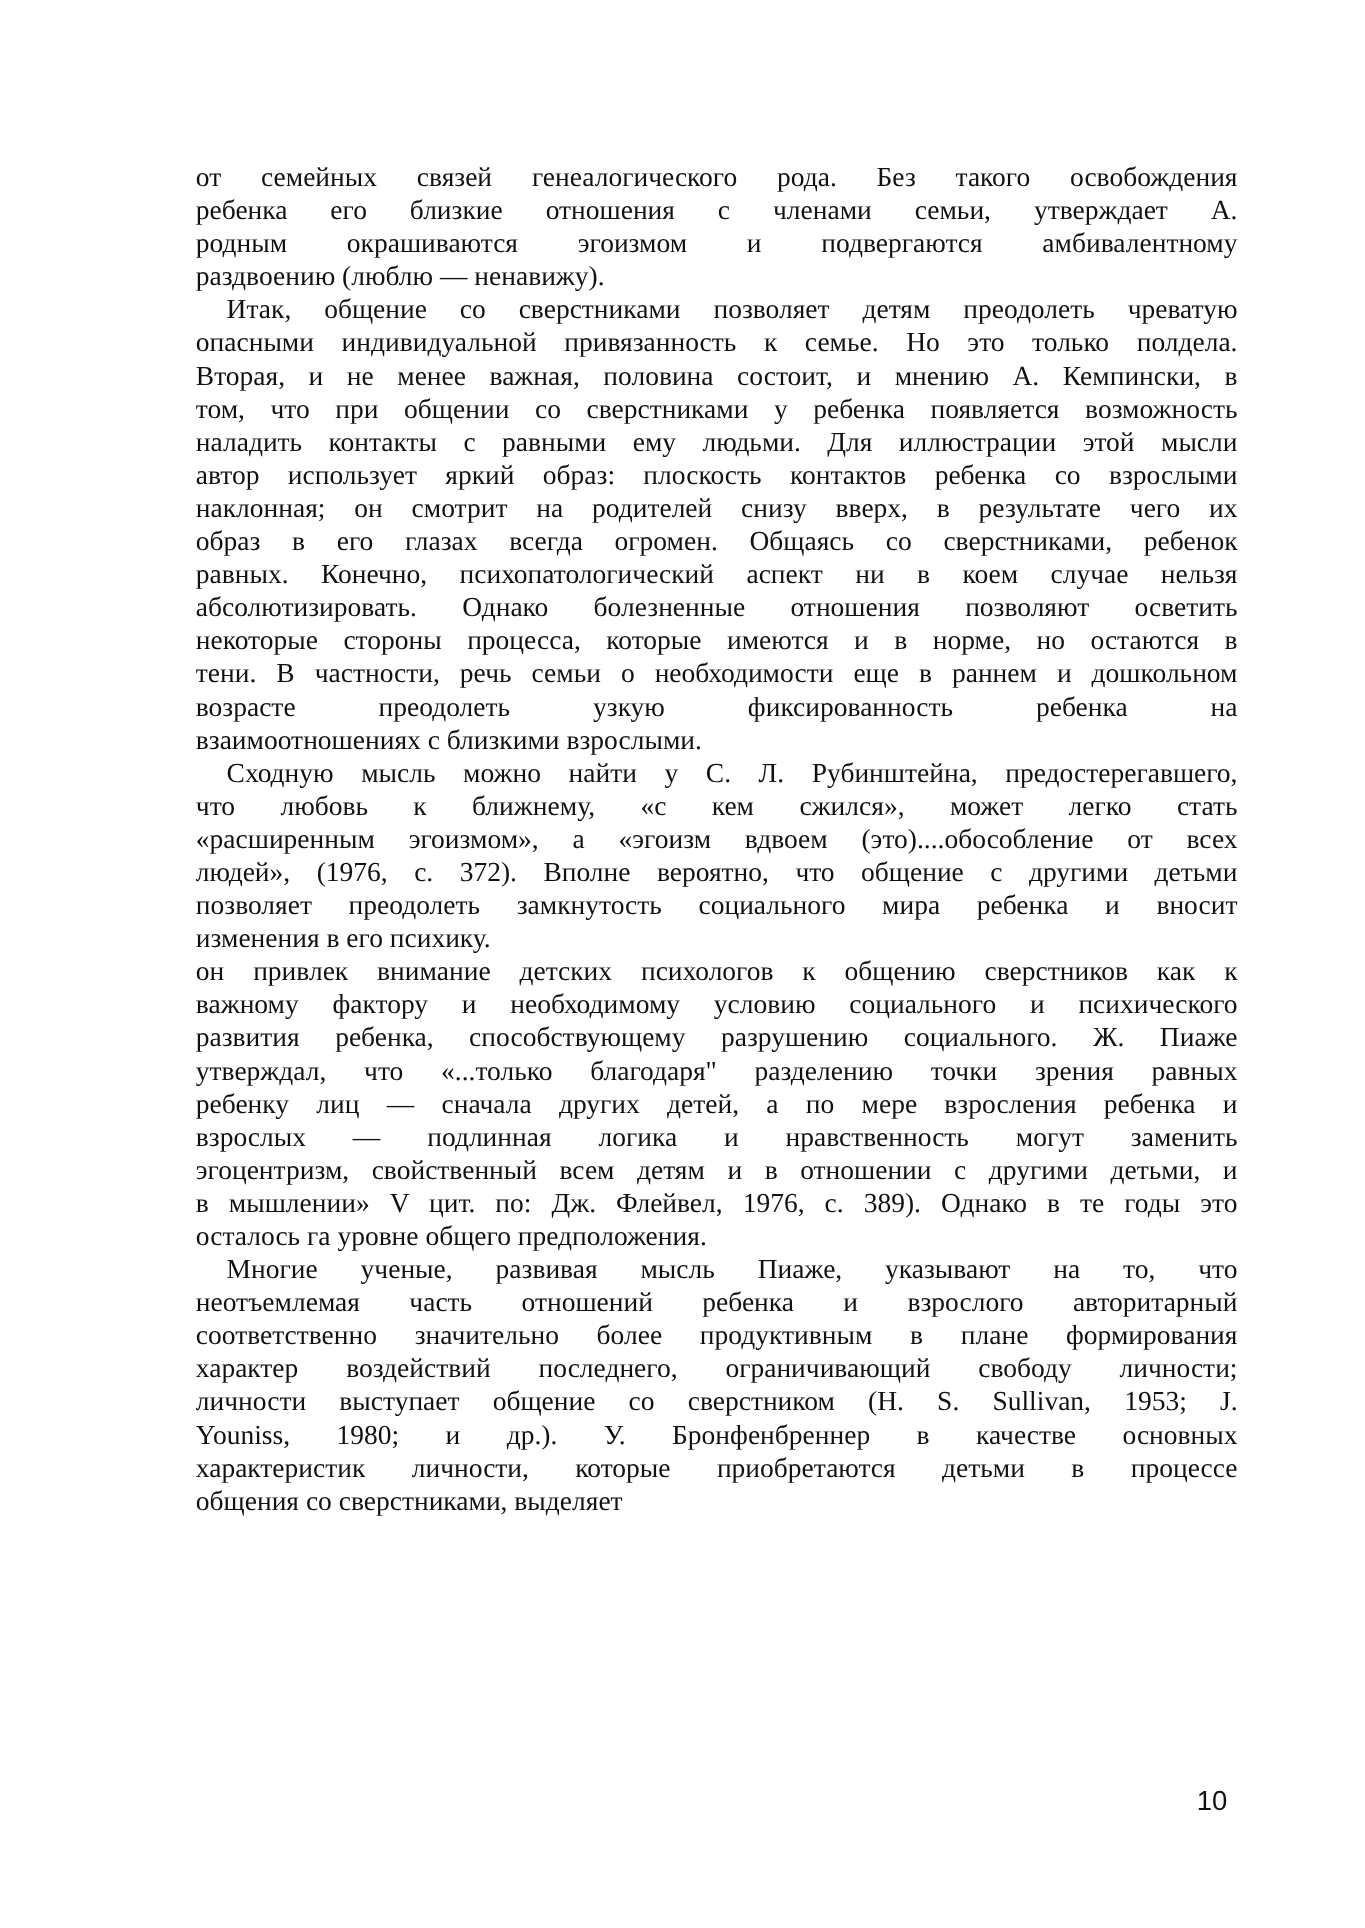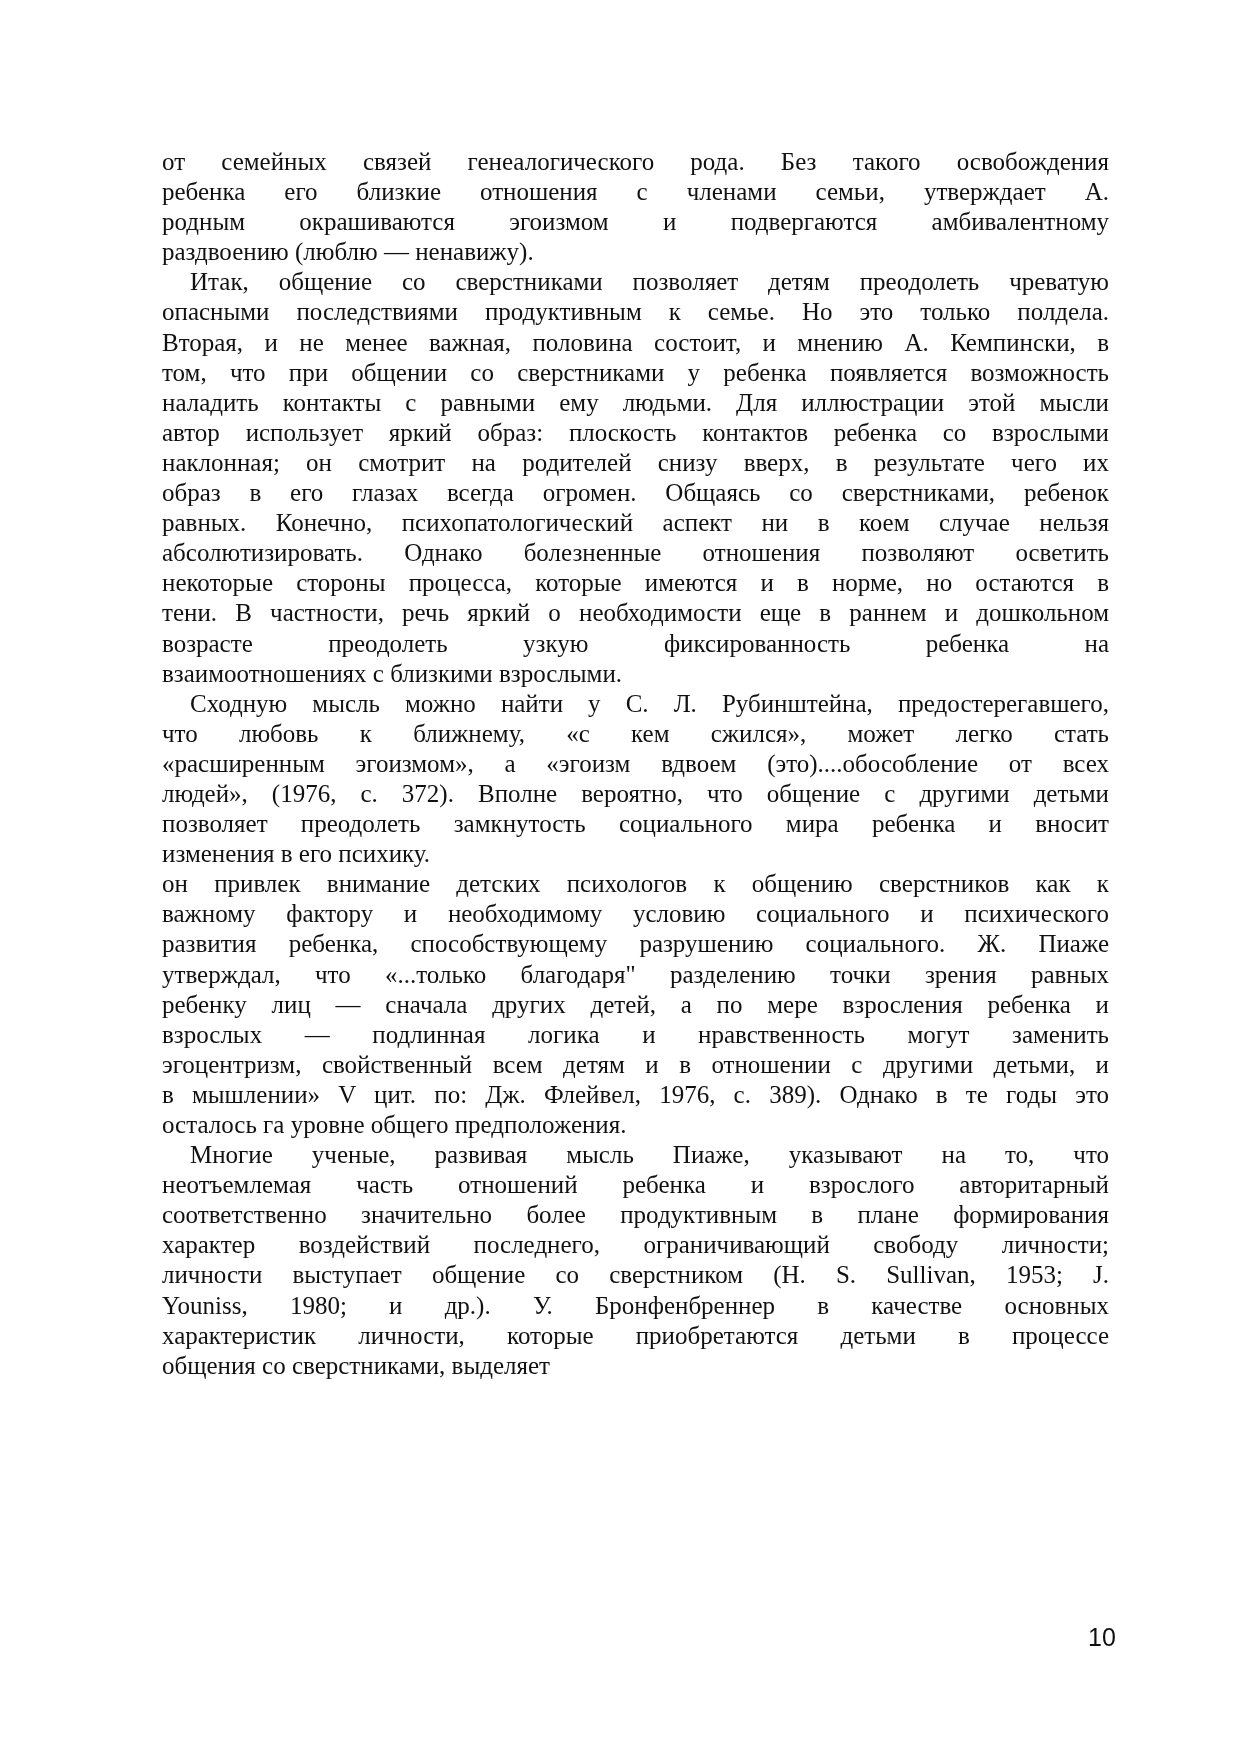--- a/index.html
+++ b/index.html
@@ -10,21 +10,21 @@
     body {
       width: 1241px;
       height: 1753px;
       position: relative;
       overflow: hidden;
       font-family: "Liberation Serif", "DejaVu Serif", serif;
       color: #111111;
     }
     .page {
       position: absolute;
-      left: 162px;
+      left: 178px;
       top: 147px;
       width: 947px;
     }
     .para {
       margin: 0;
       font-size: 25px;
       line-height: 30.1px;
       text-align: justify;
       text-align-last: left;
     }
@@ -58,31 +58,31 @@
 
   <p class="para">
     <span class="line">от семейных связей генеалогического рода. Без такого освобождения</span>
     <span class="line">ребенка его близкие отношения с членами семьи, утверждает А.</span>
     <span class="line">родным окрашиваются эгоизмом и подвергаются амбивалентному</span>
     <span class="line last">раздвоению (люблю — ненавижу).</span>
   </p>
 
   <p class="para">
     <span class="line indent">Итак, общение со сверстниками позволяет детям преодолеть чреватую</span>
-    <span class="line">опасными последствиями продуктивным к семье. Но это только полдела.</span>
+    <span class="line">опасными индивидуальной привязанность к семье. Но это только полдела.</span>
     <span class="line">Вторая, и не менее важная, половина состоит, и мнению А. Кемпински, в</span>
     <span class="line">том, что при общении со сверстниками у ребенка появляется возможность</span>
     <span class="line">наладить контакты с равными ему людьми. Для иллюстрации этой мысли</span>
     <span class="line">автор использует яркий образ: плоскость контактов ребенка со взрослыми</span>
     <span class="line">наклонная; он смотрит на родителей снизу вверх, в результате чего их</span>
     <span class="line">образ в его глазах всегда огромен. Общаясь со сверстниками, ребенок</span>
     <span class="line">равных. Конечно, психопатологический аспект ни в коем случае нельзя</span>
     <span class="line">абсолютизировать. Однако болезненные отношения позволяют осветить</span>
     <span class="line">некоторые стороны процесса, которые имеются и в норме, но остаются в</span>
-    <span class="line">тени. В частности, речь яркий о необходимости еще в раннем и дошкольном</span>
+    <span class="line">тени. В частности, речь семьи о необходимости еще в раннем и дошкольном</span>
     <span class="line">возрасте преодолеть узкую фиксированность ребенка на</span>
     <span class="line last">взаимоотношениях с близкими взрослыми.</span>
   </p>
 
   <p class="para">
     <span class="line indent">Сходную мысль можно найти у С. Л. Рубинштейна, предостерегавшего,</span>
     <span class="line">что любовь к ближнему, «с кем сжился», может легко стать</span>
     <span class="line">«расширенным эгоизмом», а «эгоизм вдвоем (это)....обособление от всех</span>
     <span class="line">людей», (1976, с. 372). Вполне вероятно, что общение с другими детьми</span>
     <span class="line">позволяет преодолеть замкнутость социального мира ребенка и вносит</span>

